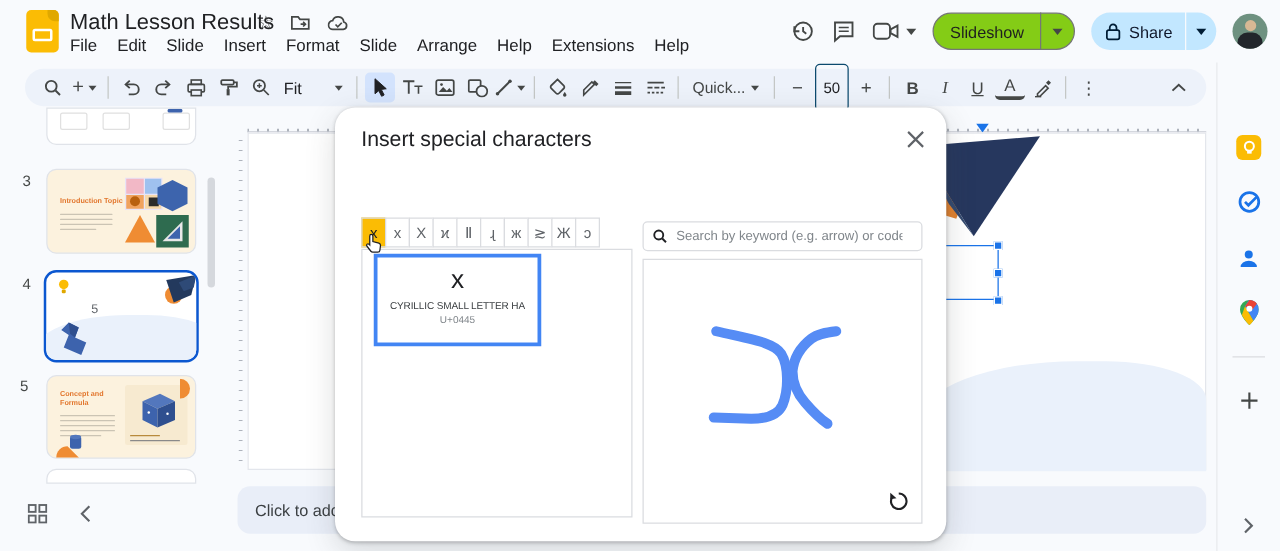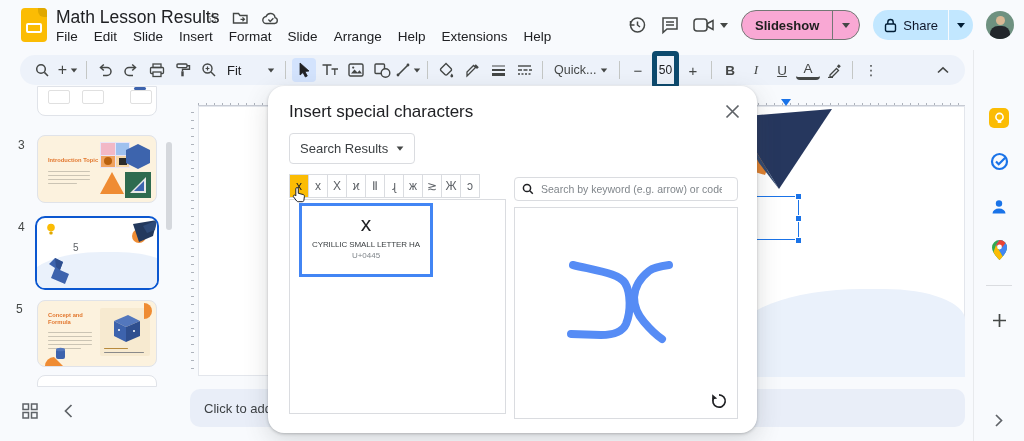--- a/index.html
+++ b/index.html
@@ -11,37 +11,37 @@
   
   .logo{left:21px;top:8px;width:26px;height:34px;background:#fbbc04;border-radius:4px;}
   .logo .fold{position:absolute;right:0;top:0;width:9px;height:9px;background:#e0a800;border-radius:0 4px 0 6px;}
   .logo .bar{position:absolute;left:5px;top:15px;width:16px;height:10px;border:2.5px solid #fff;border-radius:2px;}
   .doc-title{left:56px;top:7px;font-size:17.5px;color:#202124;}
   .title-icons{left:206px;top:9px;display:flex;gap:13px;align-items:center;color:#444746;}
   .menubar{left:48px;top:27px;display:flex;}
   .menubar .mi{padding:2px 8px;font-size:13.5px;color:#202124;border-radius:9px;cursor:default;}
   .hdr-right{right:10px;top:0;height:50px;display:flex;align-items:center;gap:13px;}
   .pill{display:flex;align-items:center;height:30px;border-radius:15px;}
-  .btn-slideshow{border:1px solid #747775;background:#f9a8d4;font-weight:bold;}
+  .btn-slideshow{border:1px solid #747775;background:#84cc16;}
   .btn-slideshow .lbl{padding:0 13px;font-size:13px;color:#1f1f1f;}
   .btn-slideshow .sep{width:1px;height:30px;background:#747775;}
   .btn-slideshow .car{width:26px;display:flex;justify-content:center;}
   .btn-share{background:#c2e7ff;}
   .btn-share .lbl{font-size:13px;color:#0f172a;padding:0 10px 0 6px;}
   .caret{width:0;height:0;border-left:4px solid transparent;border-right:4px solid transparent;border-top:5px solid #444746;}
   .avatar{width:28px;height:28px;border-radius:50%;background:#6e9180;position:relative;overflow:hidden;}
   .avatar .head{position:absolute;left:9.5px;top:5px;width:9px;height:9px;border-radius:50%;background:#d8b894;}
   .avatar .body{position:absolute;left:4px;top:15px;width:20px;height:14px;border-radius:8px 8px 0 0;background:#22262b;}
 
   
   .toolbar{left:20px;top:55px;width:945px;height:30px;background:#edf2fa;border-radius:15px;display:flex;align-items:center;padding:0 10px;gap:2px;}
   .tb{height:24px;min-width:24px;display:flex;align-items:center;justify-content:center;border-radius:4px;color:#444746;font-size:13px;}
   .tb.sel{background:#d3e3fd;}
   .tbsep{width:1px;height:18px;background:#c4c7c5;margin:0 4px;}
-  .sizebox{width:27px;height:38px;border:5px solid #0c4a6e;border-radius:4px;font-size:12px;color:#202124;display:flex;align-items:center;justify-content:center;}
+  .sizebox{width:27px;height:38px;border:1px solid #0c4a6e;border-radius:4px;font-size:12px;color:#202124;display:flex;align-items:center;justify-content:center;}
   .fmt{font-size:13.5px;color:#444746;width:20px;text-align:center;}
 
   
   .slide-num{font-size:12px;color:#444746;}
   .thumb{background:#fff;border:1px solid #e0e3e9;border-radius:8px;overflow:hidden;}
   .thumb.cream{background:#fcf2de;}
   .t-title{color:#e2772e;font-weight:bold;font-size:8px;transform:scale(.72);transform-origin:0 0;line-height:9px;white-space:nowrap;}
   .t-line{height:1.5px;background:#cbc4b4;border-radius:1px;margin-top:2.5px;}
   .scrollbar{left:166px;top:142px;width:6px;height:88px;background:#d5d8dd;border-radius:3px;}
 
@@ -473,24 +473,20 @@
     </span>
   </div>
 
   <div class="abs dialog">
     <div class="abs dlg-title">Insert special characters</div>
     <span class="abs dlg-close">
       <svg width="15" height="15" viewBox="0 0 15 15">
           <path d="M1.5 1.5l12 12M13.5 1.5l-12 12" stroke="#5f6368" stroke-width="1.7"></path>
         </svg>
     </span>
-    <div class="abs cat-btn">
-      <span>Search Results</span>
-      <span class="caret" style="transform:scale(.85);"></span>
-    </div>
 
     <div class="abs tabs">
       <span class="tab sel">х</span>
       <span class="tab">x</span>
       <span class="tab">X</span>
       <span class="tab">ϰ</span>
       <span class="tab">Ⅱ</span>
       <span class="tab">ɻ</span>
       <span class="tab">ж</span>
       <span class="tab">≳</span>

